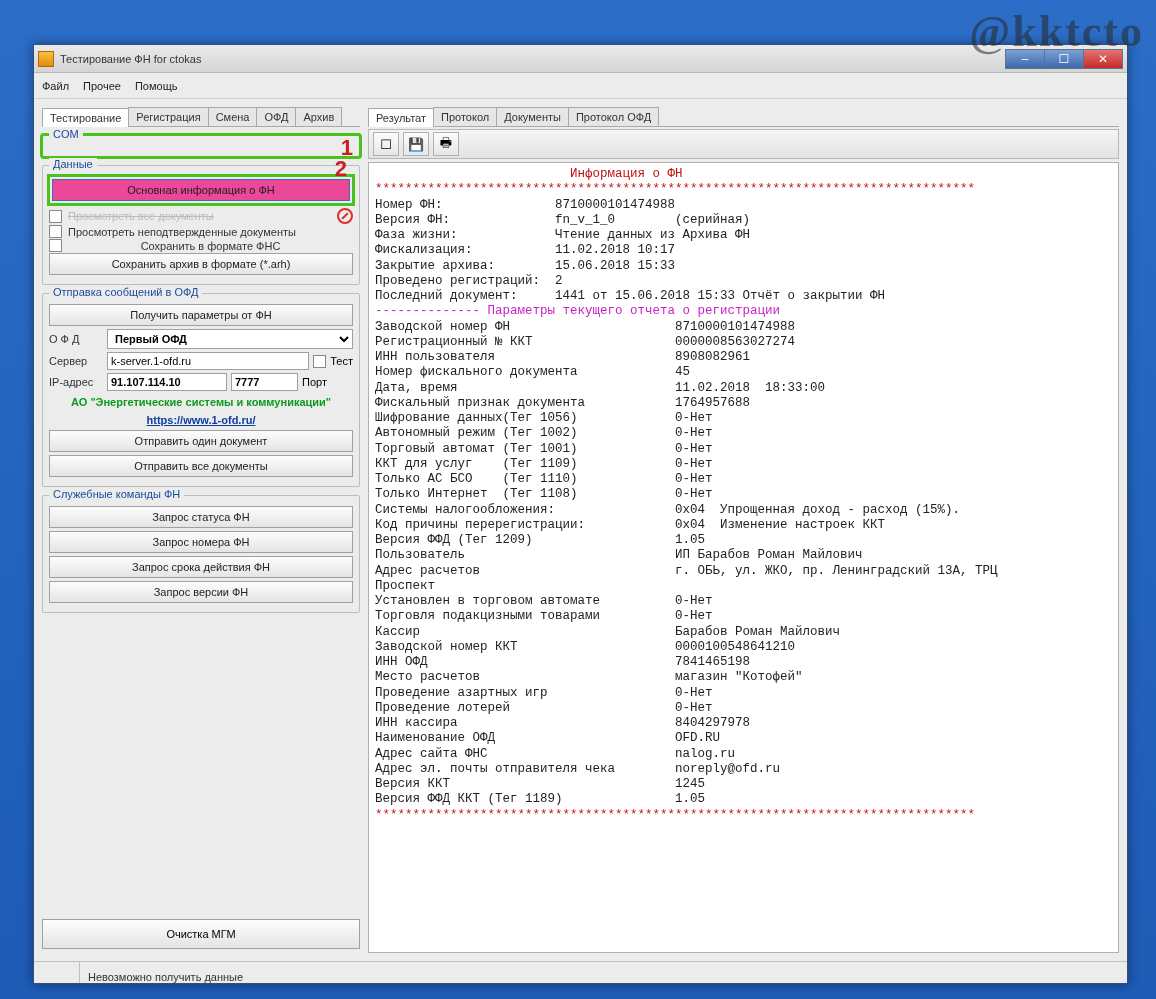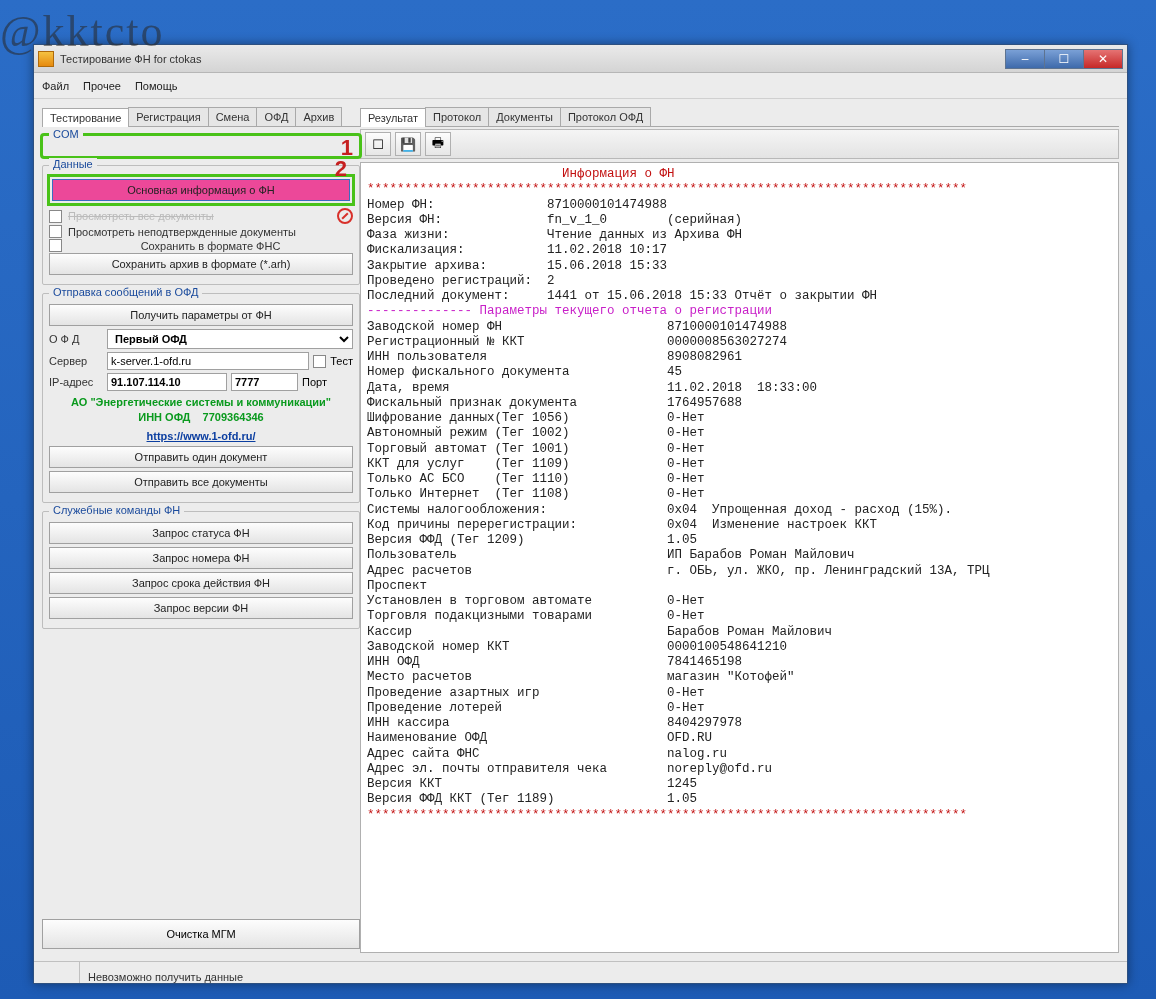--- a/index.html
+++ b/index.html
@@ -8,24 +8,24 @@
     font-family: Tahoma, Arial, sans-serif;
     font-size: 11px;
     background: linear-gradient(180deg,#2b6dc7,#1d5bb5);
     width: 1156px;
     height: 999px;
     overflow: hidden;
     position: relative;
   }
   .watermark {
     position: absolute;
-    top: 6px; left: 0; right: 0;
-    text-align: left;
+    top: 6px; left: 0; right: 12px;
+    text-align: right;
     font-size: 44px;
-    font-weight: normal;
+    font-weight: bold;
     color: rgba(40,40,40,0.55);
     font-family: Georgia, serif;
     pointer-events: none;
     z-index: 50;
     letter-spacing: 2px;
   }
   .window {
     position: absolute;
     left: 33px; top: 44px;
     width: 1095px; height: 940px;
@@ -66,21 +66,21 @@
     padding: 0 8px;
     gap: 14px;
     background:#ececec;
     border-bottom: 1px solid #d0d0d0;
   }
   .menubar span { color:#222; }
   .body {
     flex:1;
     display:flex;
     padding: 8px;
-    gap: 0;
+    gap: 8px;
     overflow:hidden;
   }
   .leftpane {
     width: 318px;
     display:flex;
     flex-direction:column;
     gap: 6px;
   }
   .tabs {
     display:flex;
@@ -287,21 +287,20 @@
           <span>Тест</span>
         </div>
         <div class="rowflex">
           <label>IP-адрес</label>
           <input type="text" style="width: 120px; font-weight: bold;" value="91.107.114.10">
           <input type="text" style="width: 67px; font-weight: bold;" value="7777">
           <span>Порт</span>
         </div>
         <div class="ofdinfo" style="text-align:center;margin-top:4px;">
           <div>АО "Энергетические системы и коммуникации"</div>
-          <div><span>ИНН ОФД</span>&nbsp;&nbsp;&nbsp;&nbsp;<span class="inn">7709364346</span></div>
         </div>
         <a class="ofdlink">https://www.1-ofd.ru/</a>
         <button class="btn">Отправить один документ</button>
         <button class="btn">Отправить все документы</button>
       </div>
 
       <div class="group">
         <span class="legend">Служебные команды ФН</span>
         <button class="btn">Запрос статуса ФН</button>
         <button class="btn">Запрос номера ФН</button>

